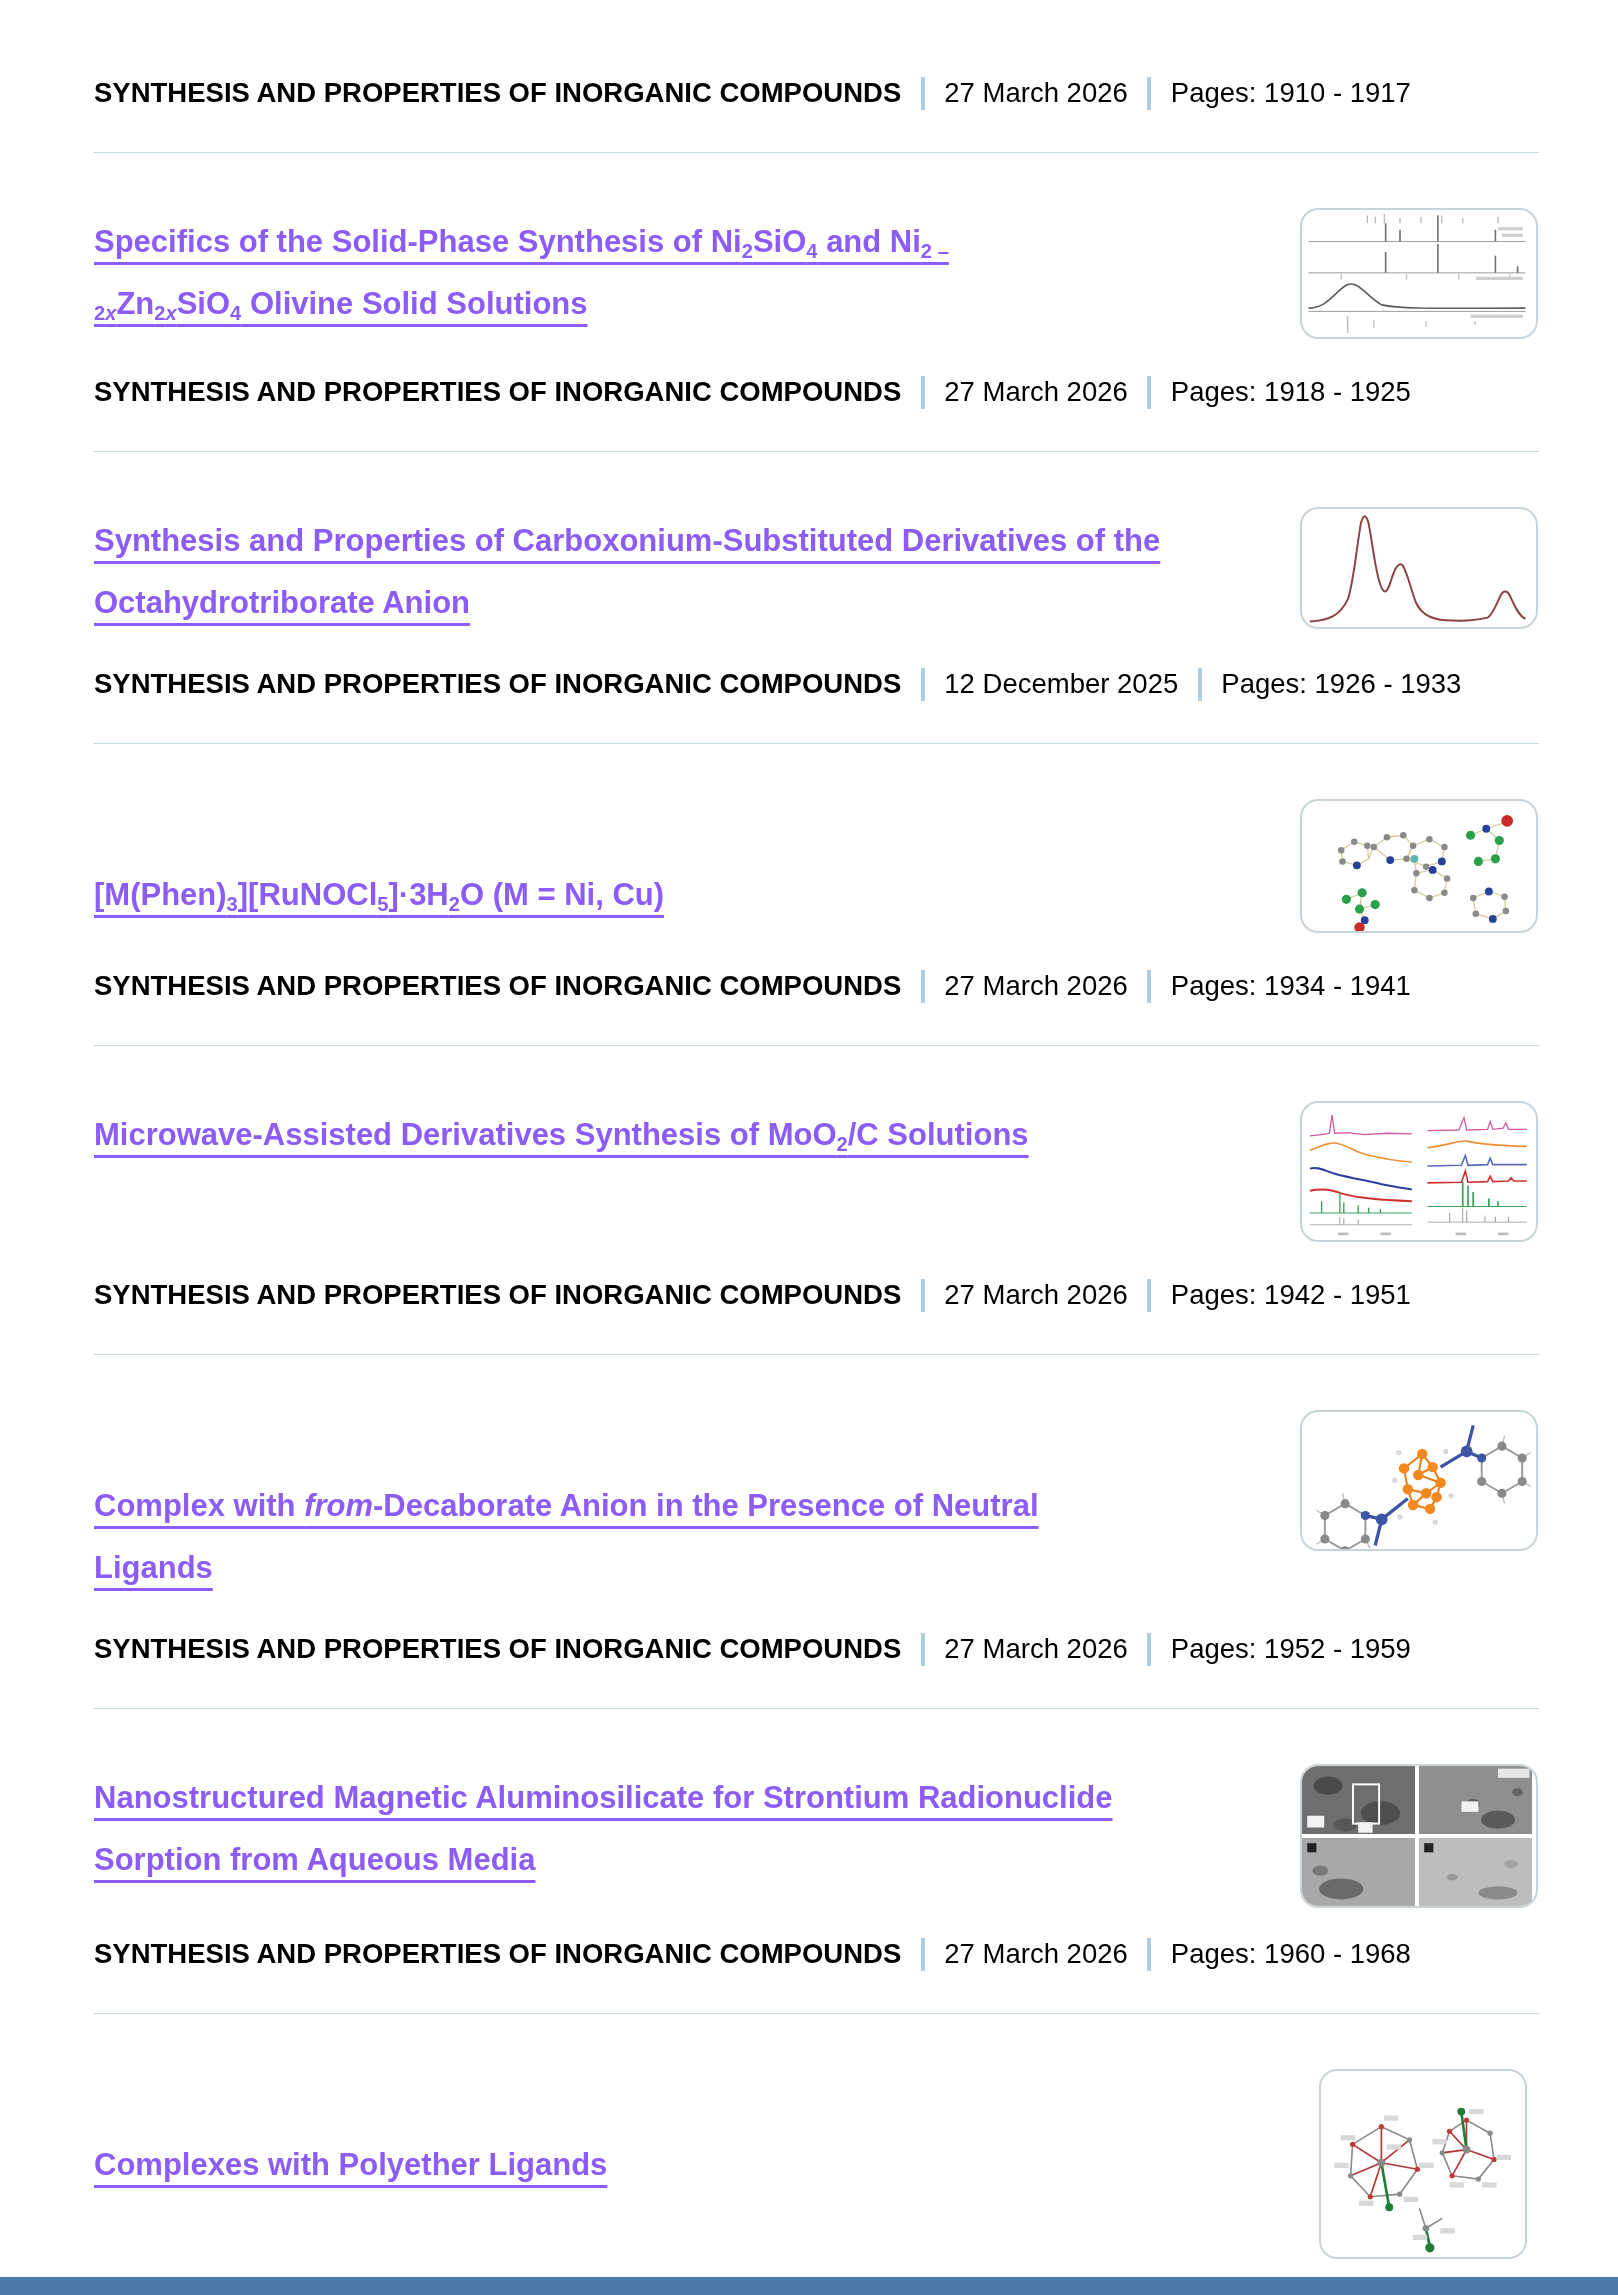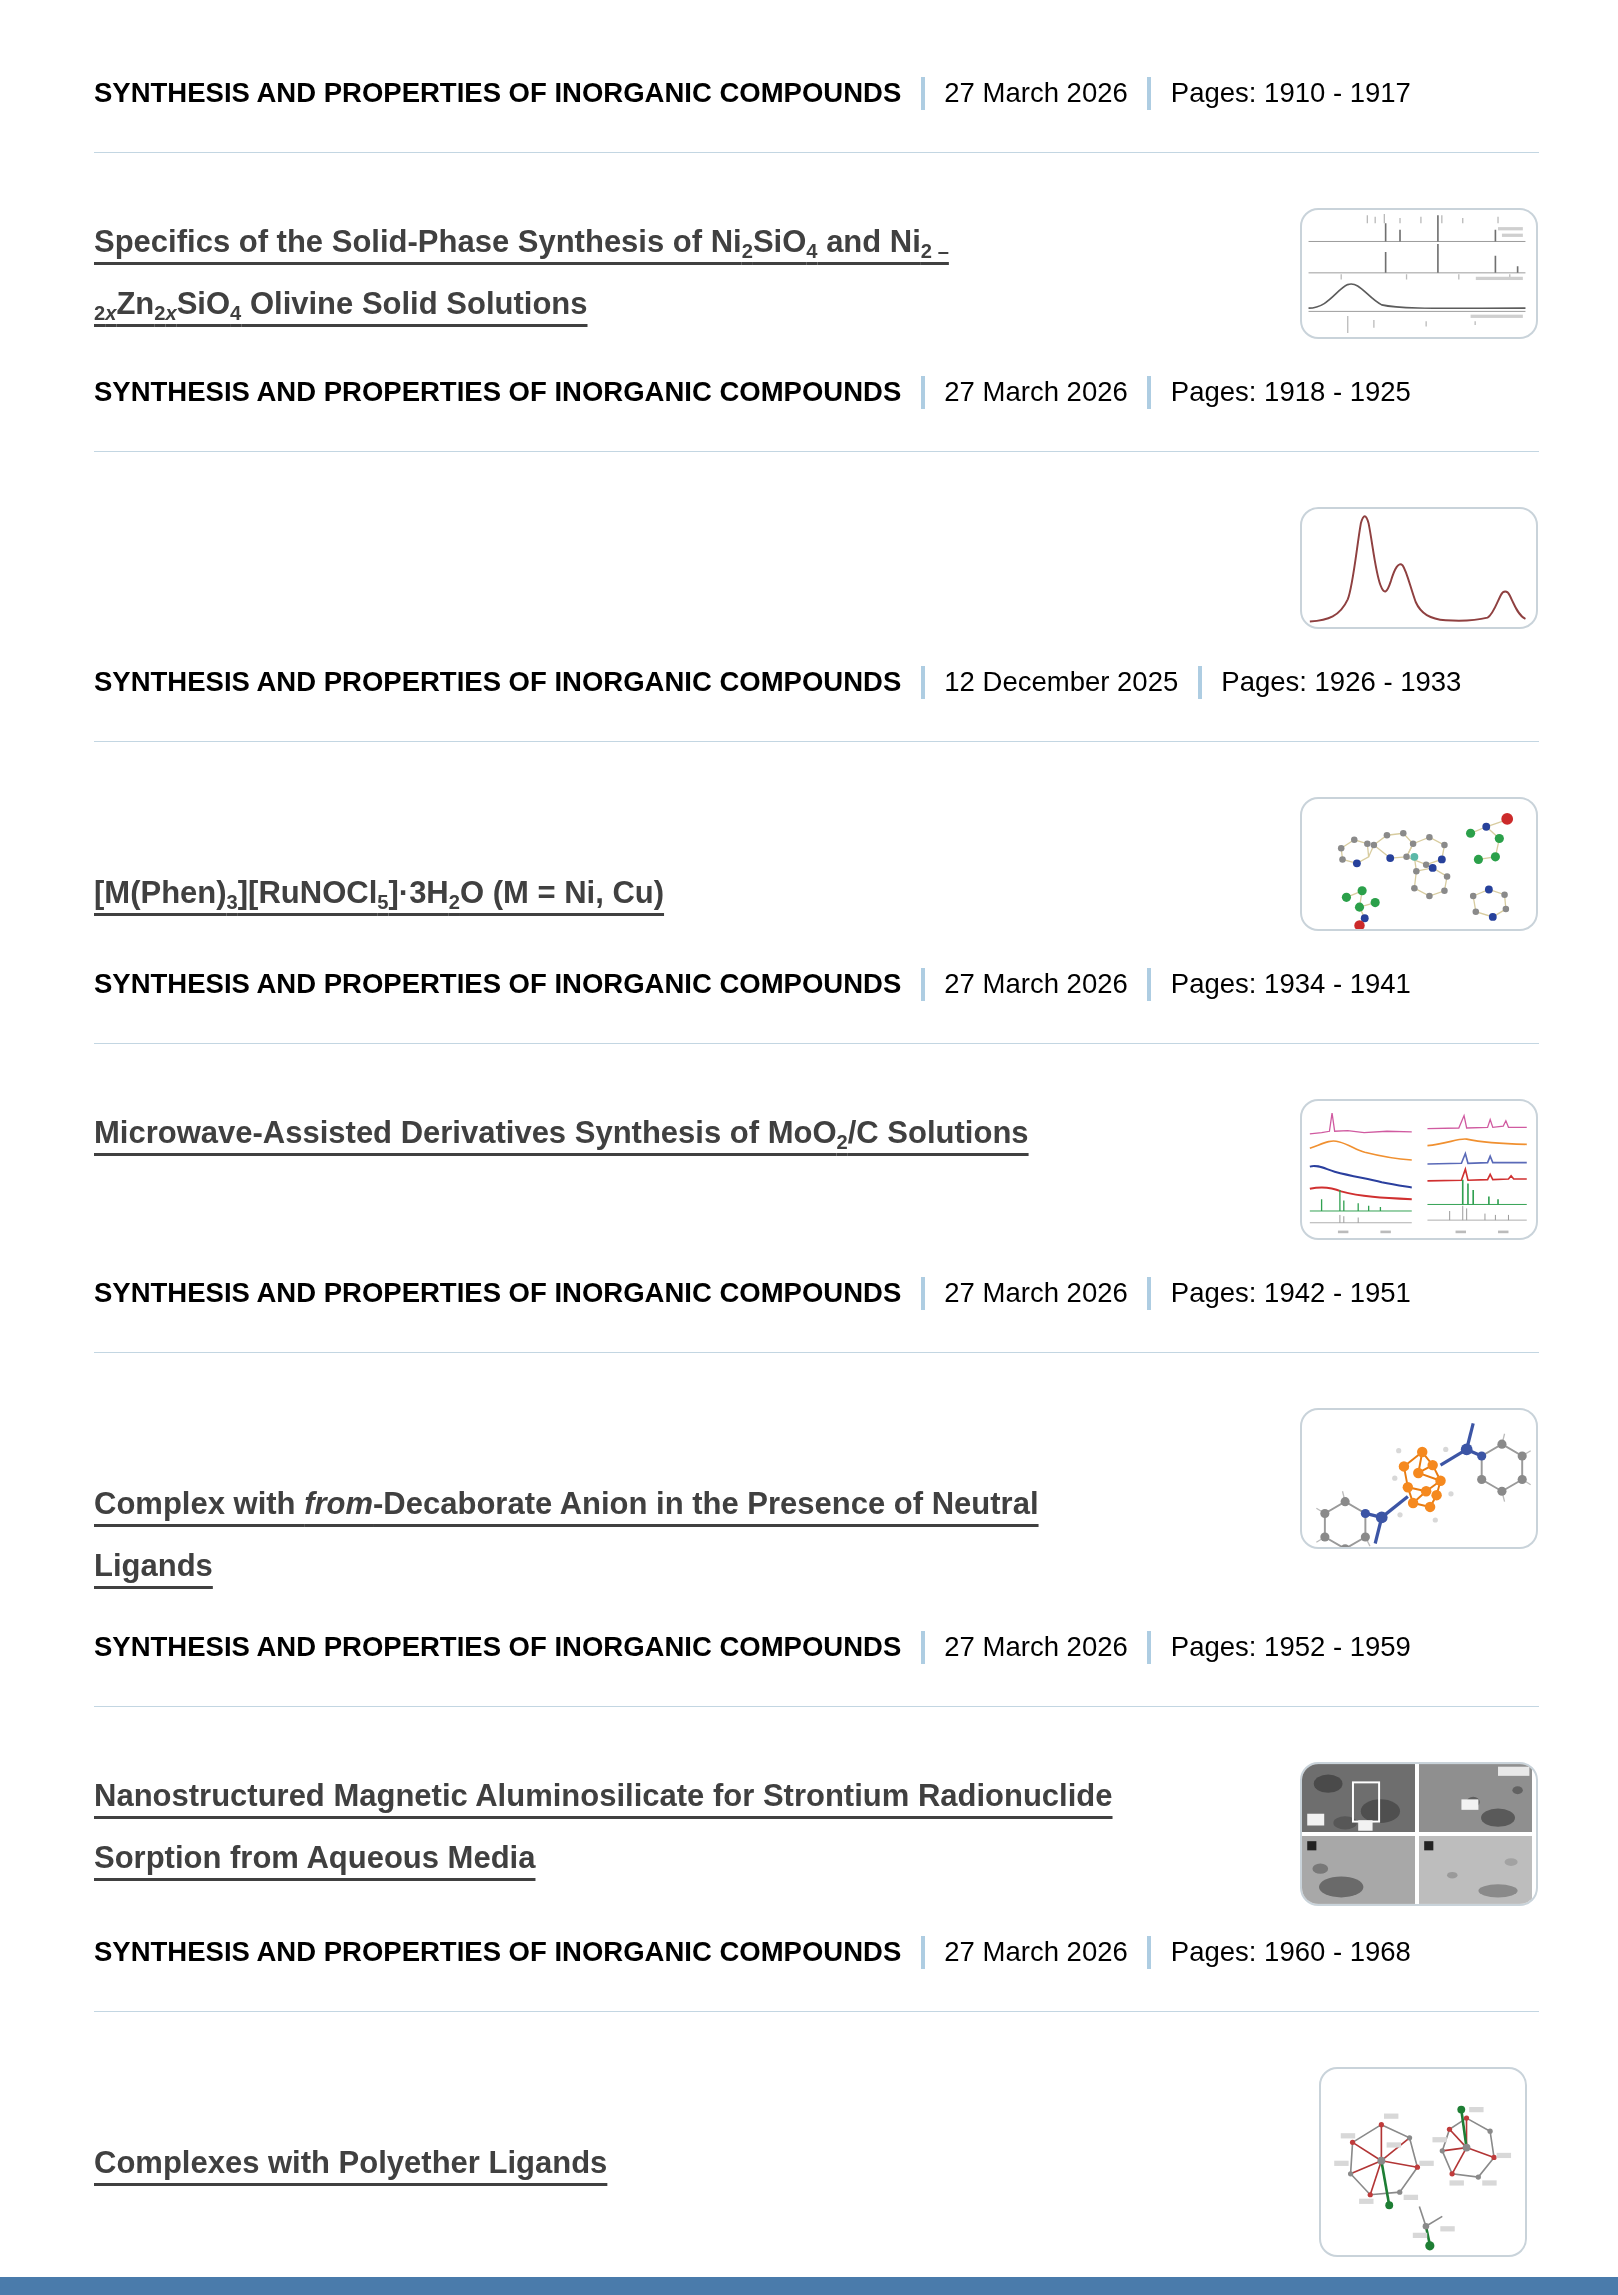--- a/index.html
+++ b/index.html
@@ -13,21 +13,21 @@
   
   .meta-row { display:flex; align-items:center; font-size:27.5px; height:34px; white-space:nowrap; }
   .section-label { font-weight:bold; }
   .vsep { width:3.9px; height:33px; background:#aecde2; margin:0 19.6px; flex:0 0 auto; }
 
   .divider { border:0; border-top:1.3px solid #c3d6e2; margin:42px 0 0 0; }
 
   .title-row { position:relative; margin-top:58px; }
   .title-block { width:1152px; font-size:31px; font-weight:bold; line-height:62px; }
   .title-block a {
-    color:#404040; text-decoration:underline;
+    color:#8b5cf6; text-decoration:underline;
     text-decoration-thickness:3.3px; text-underline-offset:9.8px;
     text-decoration-skip-ink:none; cursor:pointer;margin-top:14px;
   }
   .fsub { font-size:65%; line-height:0; position:relative; top:0.28em; vertical-align:baseline; }
 
   .meta-after { margin-top:33px; }
 
   .mh186{min-height:122px}.mh200{min-height:131px}.mh204{min-height:134px}
   .mh210{min-height:137px}.mh215{min-height:141px}.mh290{min-height:190px}
 
@@ -110,20 +110,23 @@
     <div class="meta-row meta-after">
       <span class="section-label">SYNTHESIS AND PROPERTIES OF INORGANIC COMPOUNDS</span>
       <span class="vsep"></span>
       <span>27 March 2026</span>
       <span class="vsep"></span>
       <span>Pages: 1918 - 1925</span>
     </div>
     <hr class="divider">
 
     <div class="title-row mh186">
+      <h3 class="title-block" style="margin:0">
+        <a><span>Synthesis and Properties of Carboxonium-Substituted Derivatives of the</span><br><span>Octahydrotriborate Anion</span></a>
+      </h3>
       <div class="thumb t-wide">
         <svg width="230" height="118" viewBox="0 0 352 180">
           <path d="M12,172 C40,170 58,164 70,138 C78,118 84,56 90,22 C94,7 98,7 102,22 C108,52 112,94 120,116
                    C126,132 130,128 136,110 C142,90 148,80 154,86 C160,94 166,120 174,142
                    C182,160 196,168 220,170 C250,172 268,170 284,166 C292,162 298,144 304,132
                    C308,124 314,124 318,132 C324,144 330,162 342,168" stroke="#8f4040" stroke-width="3" fill="none"></path>
         </svg>
       </div>
     </div>
     <div class="meta-row meta-after">

